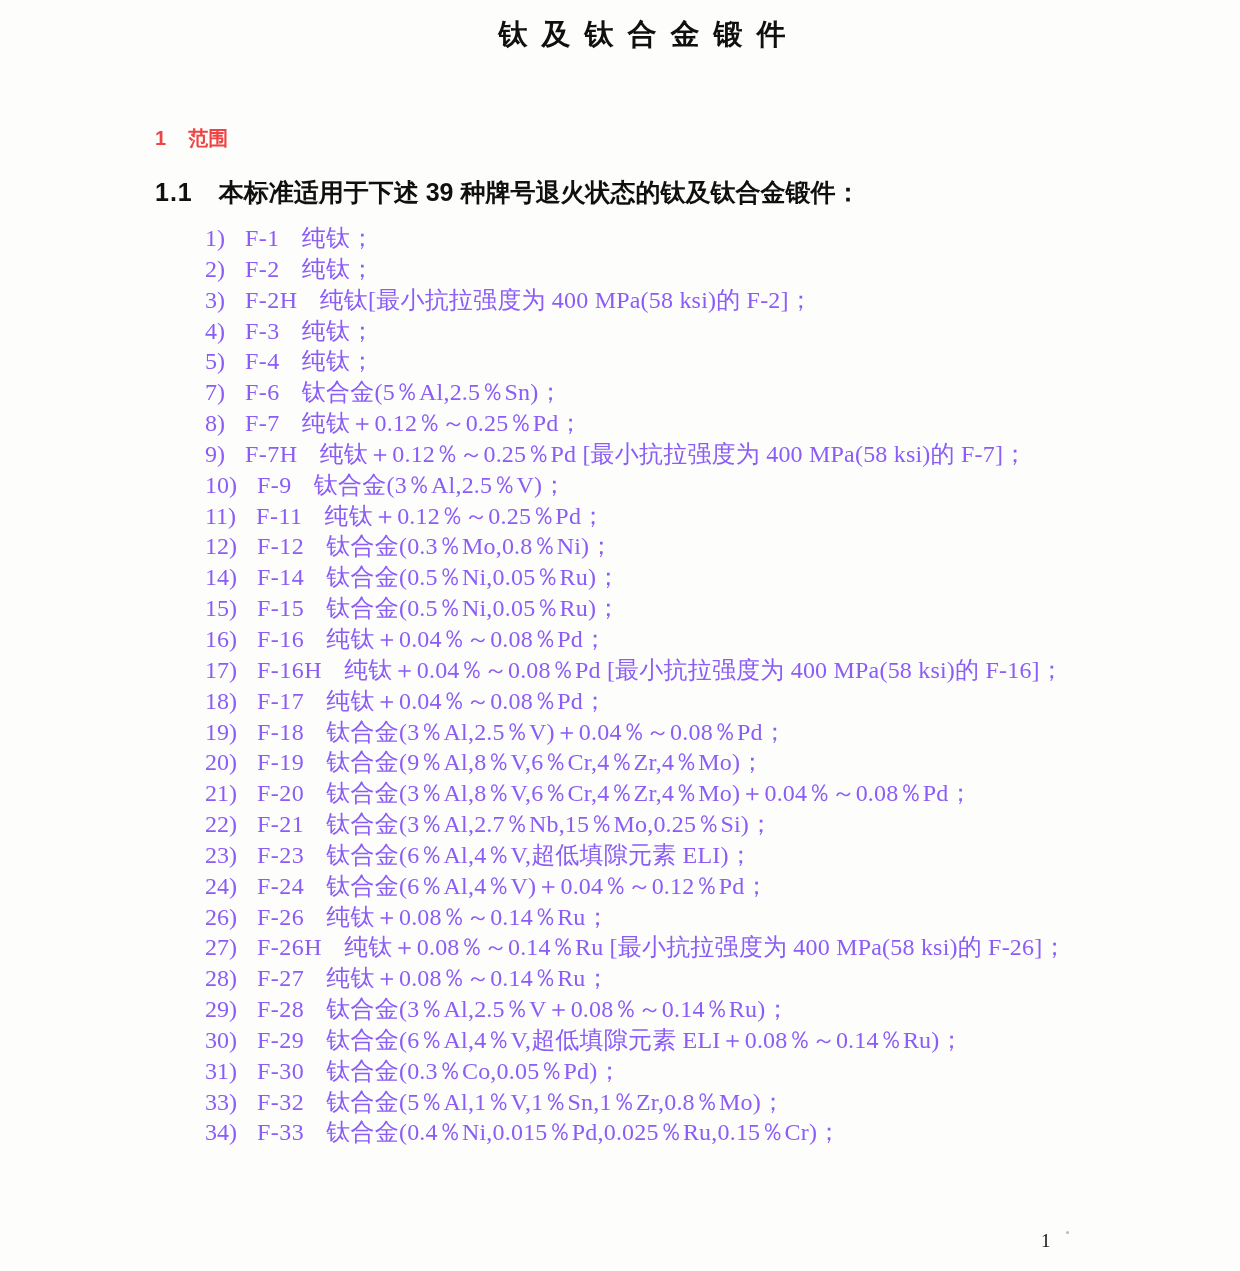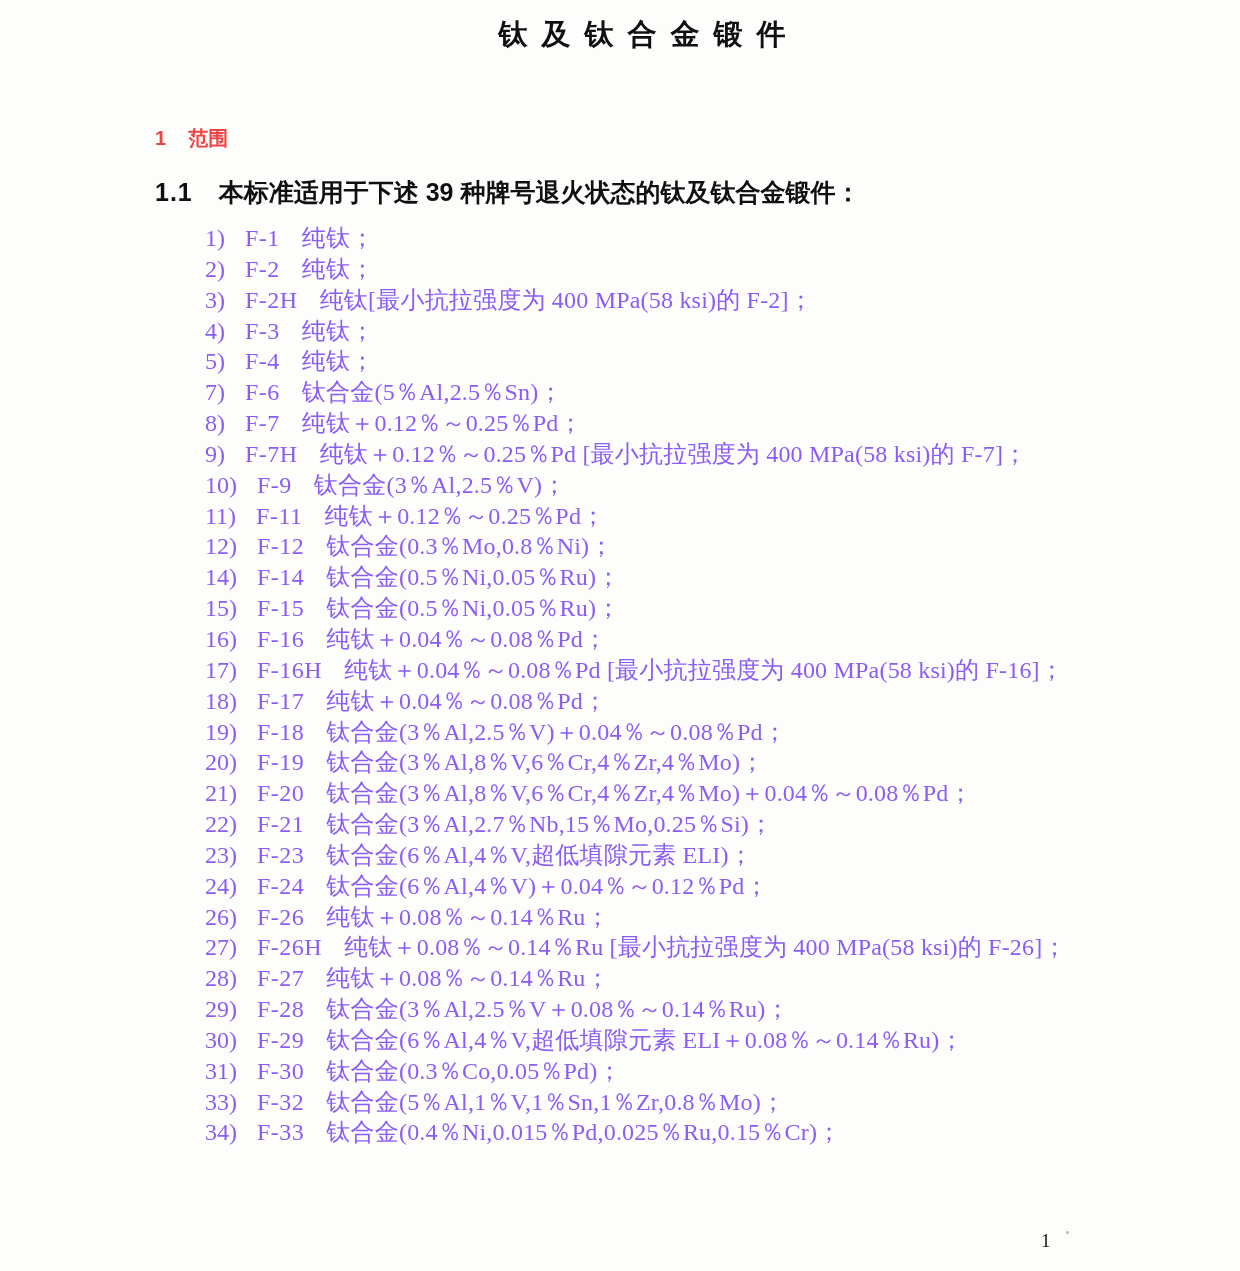--- a/index.html
+++ b/index.html
@@ -151,21 +151,21 @@
 
       <div class="grade-row">
         <span class="g-no">18)</span><span class="g-code">F-17</span><span class="g-desc">纯钛＋0.04％～0.08％Pd；</span>
       </div>
 
       <div class="grade-row">
         <span class="g-no">19)</span><span class="g-code">F-18</span><span class="g-desc">钛合金(3％Al,2.5％V)＋0.04％～0.08％Pd；</span>
       </div>
 
       <div class="grade-row">
-        <span class="g-no">20)</span><span class="g-code">F-19</span><span class="g-desc">钛合金(3％Al,8％V,6％Cr,4％Zr,4％Mo)；</span>
+        <span class="g-no">20)</span><span class="g-code">F-19</span><span class="g-desc">钛合金(9％Al,8％V,6％Cr,4％Zr,4％Mo)；</span>
       </div>
 
       <div class="grade-row">
         <span class="g-no">21)</span><span class="g-code">F-20</span><span class="g-desc">钛合金(3％Al,8％V,6％Cr,4％Zr,4％Mo)＋0.04％～0.08％Pd；</span>
       </div>
 
       <div class="grade-row">
         <span class="g-no">22)</span><span class="g-code">F-21</span><span class="g-desc">钛合金(3％Al,2.7％Nb,15％Mo,0.25％Si)；</span>
       </div>
 

